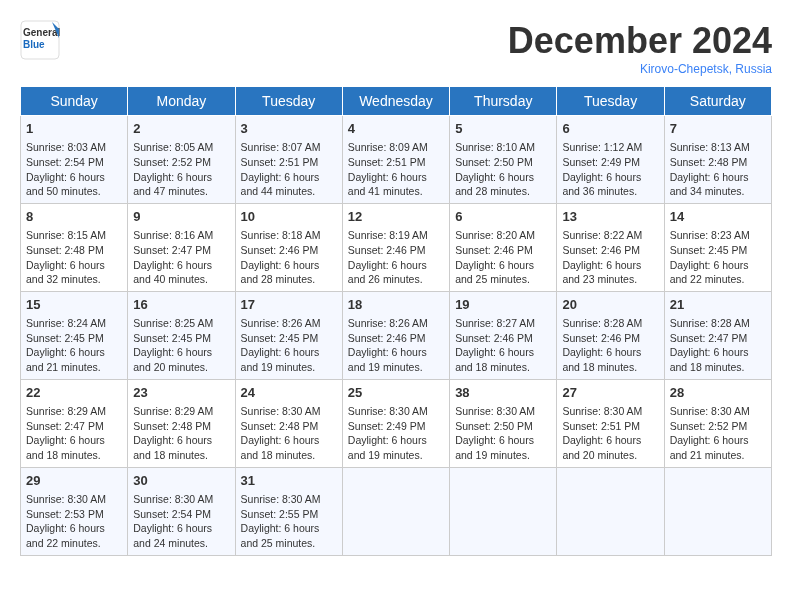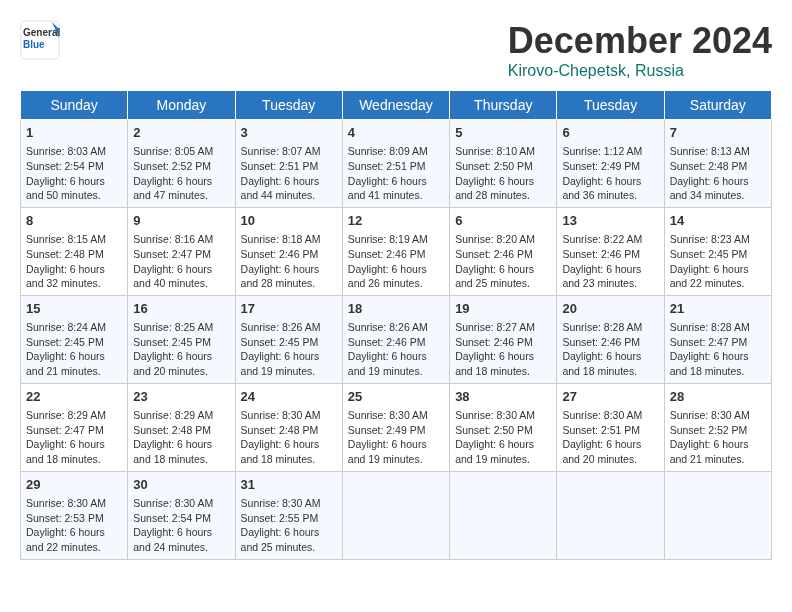--- a/index.html
+++ b/index.html
@@ -15,30 +15,30 @@
       justify-content: space-between;
       align-items: flex-start;
       margin-bottom: 10px;
     }
     .logo {
       display: flex;
       align-items: center;
       gap: 4px;
     }
     .title-block {
-      text-align: left;
+      text-align: right;
     }
     .month-title {
       font-size: 36px;
       font-weight: bold;
       color: #333;
     }
     .location {
-      font-size: 16px;
-      color: #0f766e;
+      font-size: 12px;
+      color: #3b82f6;
     }
     table {
       width: 100%;
       border-collapse: collapse;
     }
     th {
       background-color: #2975c0;
       color: #fff;
       text-align: center;
       padding: 6px 4px;

